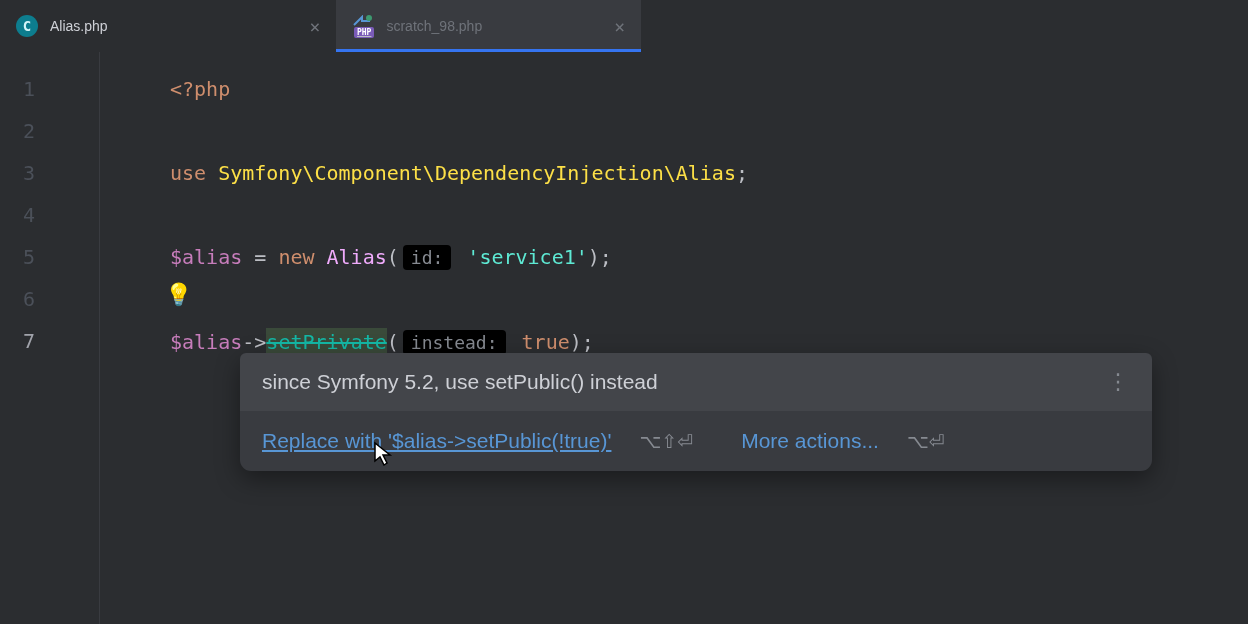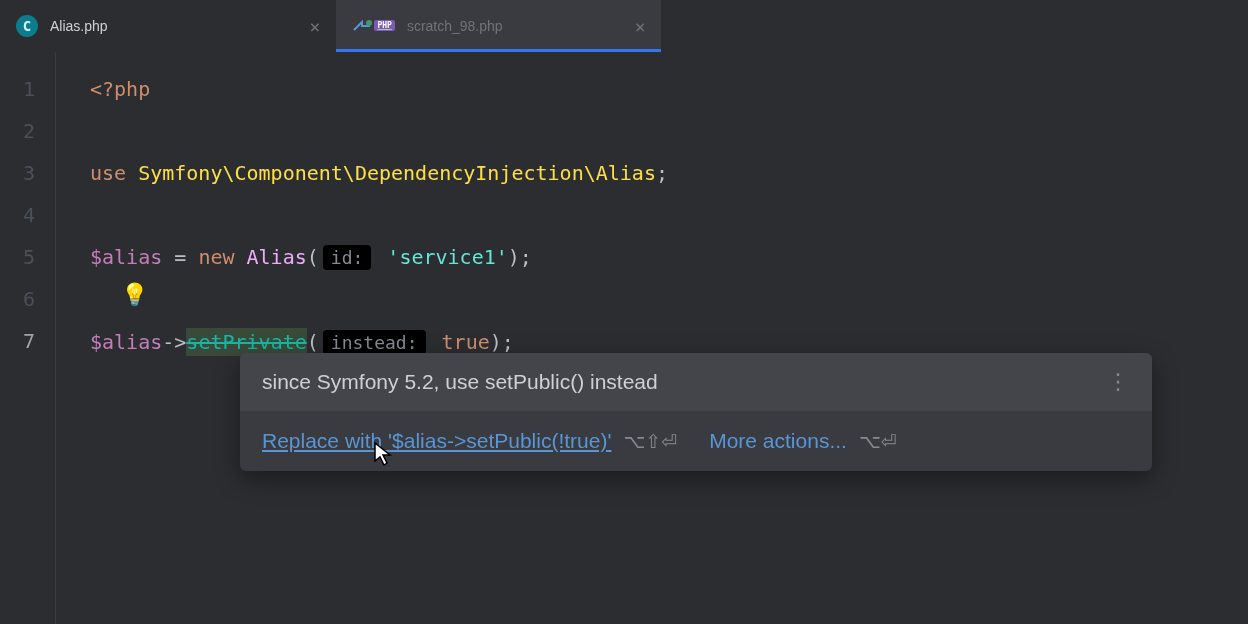--- a/index.html
+++ b/index.html
@@ -46,22 +46,22 @@
       background: #0d7d8e;
       display: flex;
       align-items: center;
       justify-content: center;
       color: #d4f4f8;
       font-size: 14px;
       font-weight: bold;
     }
     .tab-icon-php {
       display: flex;
-      flex-direction: row;
-      align-items: flex-start;
+      flex-direction: column;
+      align-items: flex-end;
       position: relative;
       text-decoration: underline;
     }
     .php-badge {
       background: #7a5bb8;
       color: white;
       font-size: 8px;
       font-weight: bold;
       padding: 1px 3px;
       border-radius: 2px;
@@ -93,23 +93,24 @@
       padding-right: 20px;
       color: #4b5059;
       font-size: 20px;
       line-height: 42px;
     }
     .gutter .current { color: #a1a3ab; }
     .code-area {
       flex: 1;
       padding-top: 16px;
       border-left: 1px solid #393b40;
-      padding-left: 34px;
+      padding-left: 70px;
       line-height: 42px;
       position: relative;
+      margin-left: 44px;
     }
     .code-line {
       white-space: pre;
       font-family: 'Menlo', 'Consolas', monospace;
     }
     .kw { color: #cf8e6d; }
     .str { color: #5eead4; }
     .var { color: #c77dbb; }
     .punct { color: #bcbec4; }
     .ns { color: #fde047; }
@@ -134,21 +135,21 @@
       top: 222px;
       font-size: 22px;
     }
     .popup {
       position: absolute;
       left: 240px;
       top: 353px;
       width: 912px;
       background: #393b40;
       box-shadow: 0 8px 24px rgba(0,0,0,0.4);
-      border-radius: 6px;
+      border-radius: 11px;
       font-family: -apple-system, BlinkMacSystemFont, 'Segoe UI', sans-serif;
       font-size: 21px;
     }
     .popup-header {
       display: flex;
       justify-content: space-between;
       align-items: center;
       padding: 16px 22px;
       background: #43454a;
       border-radius: 6px 6px 0 0;
@@ -157,21 +158,21 @@
     .popup-menu {
       color: #868a91;
       cursor: pointer;
       font-size: 22px;
       letter-spacing: 1px;
     }
     .popup-body {
       display: flex;
       align-items: center;
       padding: 18px 22px;
-      gap: 12px;
+      gap: 28px;
     }
     .quick-fix-link {
       color: #5896d5;
       text-decoration: underline;
       cursor: pointer;
     }
     .shortcut {
       color: #868a91;
       font-size: 19px;
     }

